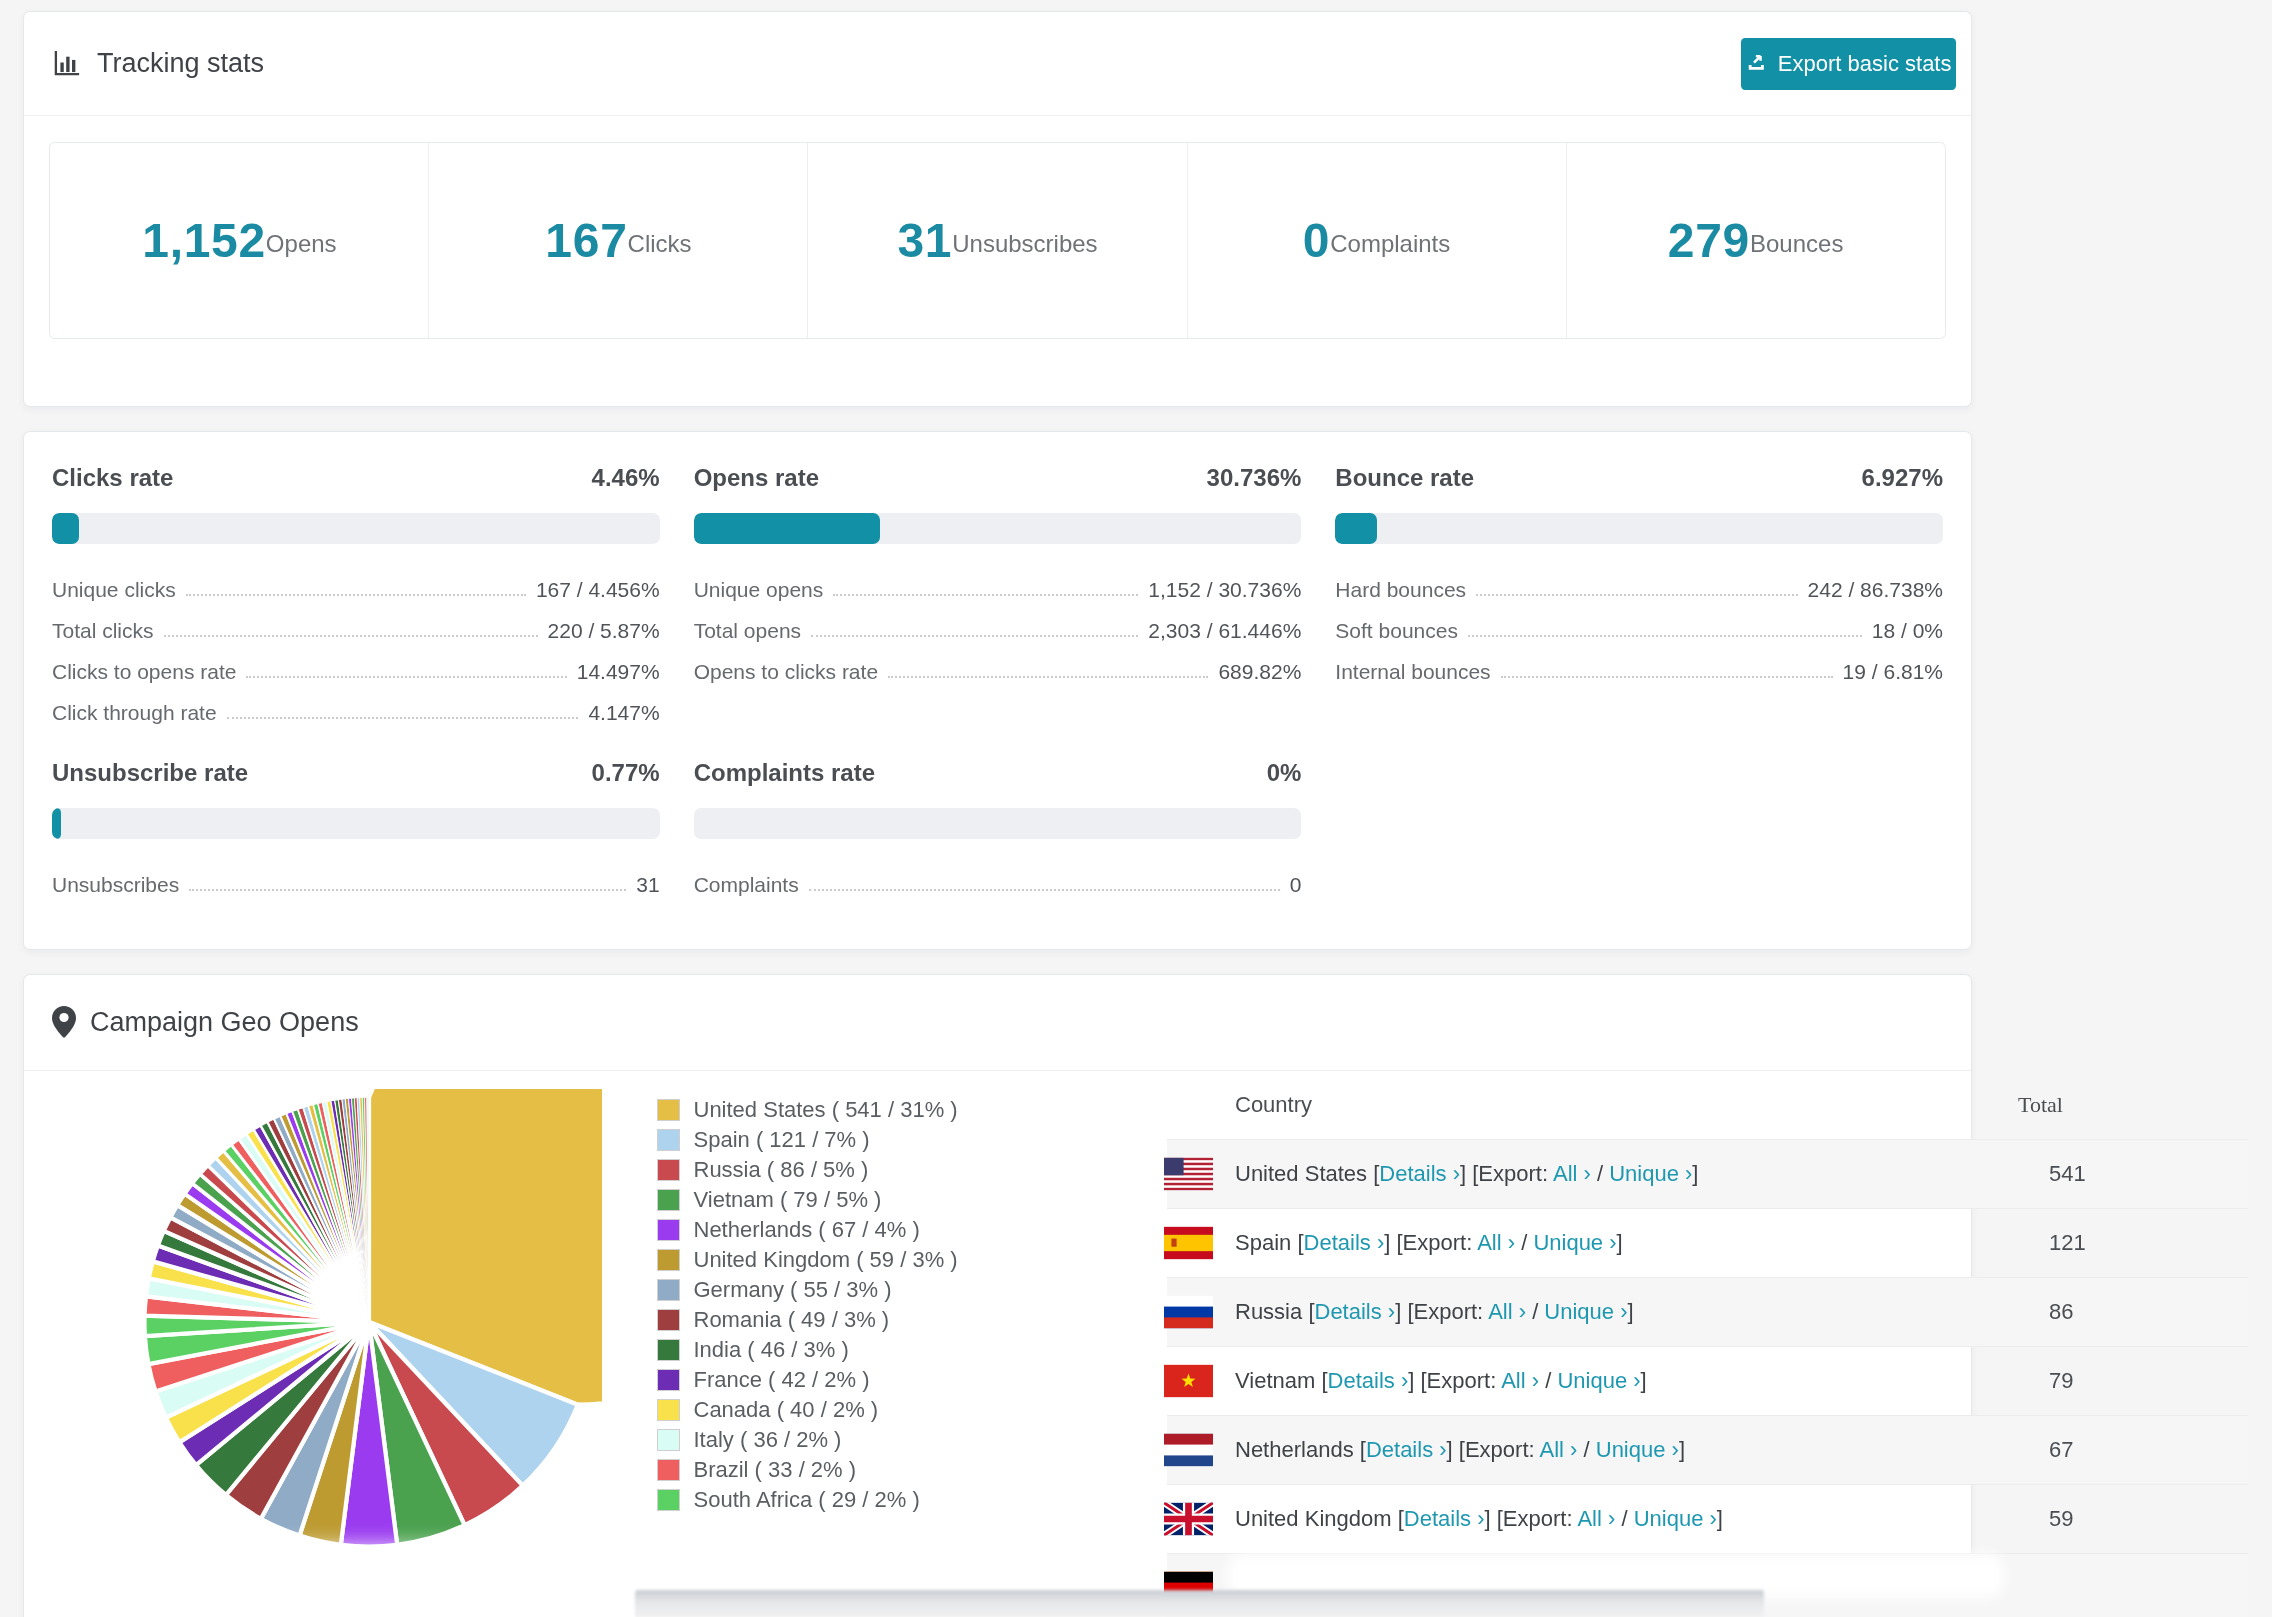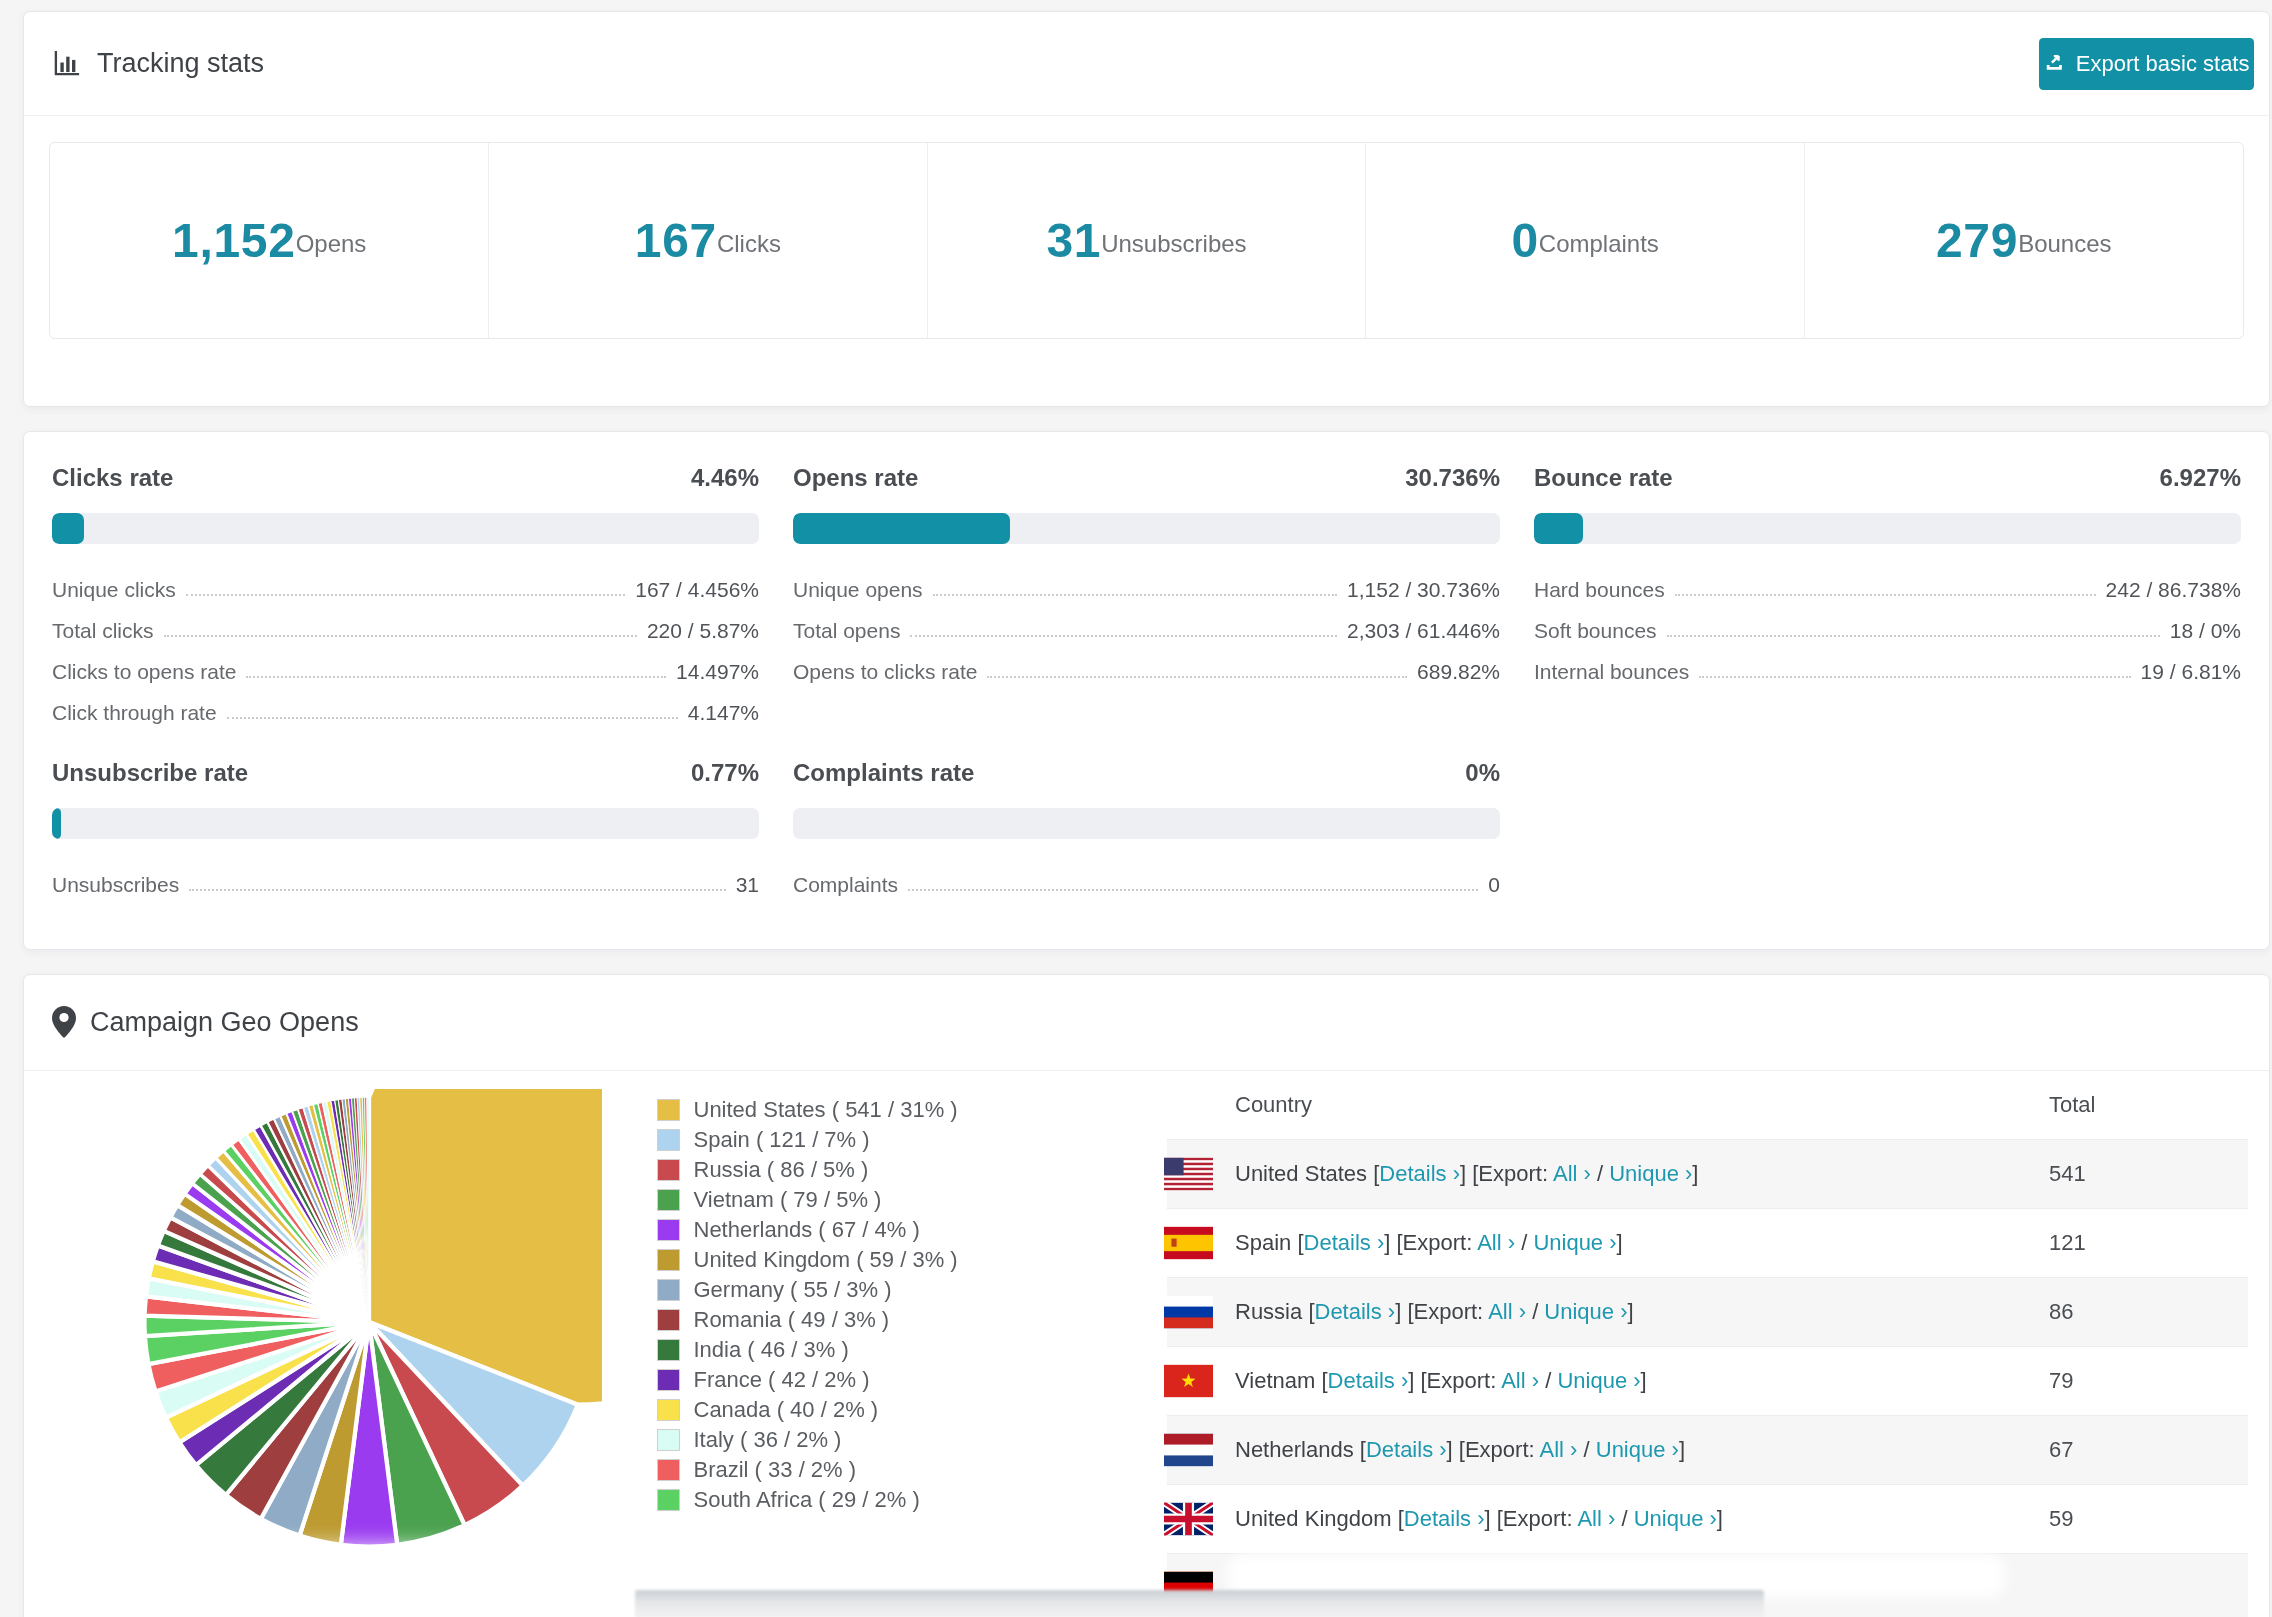--- a/index.html
+++ b/index.html
@@ -1,17 +1,17 @@
 <!DOCTYPE html>
 <html style="font-size:11.3px"><head>
 <meta charset="utf-8">
 <style>
   html,body{margin:0;padding:0;background:#f5f5f6;font-family:"Liberation Sans",sans-serif;color:#4d5154;}
   .page{position:relative;width:2273px;height:1618px;overflow:hidden;background:#f5f5f6;}
-  .card{position:absolute;left:23px;width:2247px;background:#fff;border:1.4px solid #e4e8eb;border-radius:7px;box-shadow:0 2.8px 7px rgba(50,60,70,.05);box-sizing:border-box;}
+  .card{position:absolute;left:23px;width:1949px;background:#fff;border:1.4px solid #e4e8eb;border-radius:7px;box-shadow:0 2.8px 7px rgba(50,60,70,.05);box-sizing:border-box;}
   .card1{top:11.3px;height:396px;}
   .card2{top:431px;height:519px;}
   .card3{top:974px;height:762px;}
   .card-head{display:flex;align-items:center;height:104px;padding:0 15.5px 0 28px;border-bottom:1.4px solid #efefef;box-sizing:border-box;}
   .card-title{font-size:27px;color:#3f4347;margin-left:14px;}
   .export-btn{margin-left:auto;display:flex;align-items:center;gap:10px;background:#1291a6;color:#fff;font-size:22px;padding:12px 4px;border:none;border-radius:4.2px;cursor:pointer;font-family:"Liberation Sans",sans-serif;}
   
   .summary{display:flex;margin:25.4px;border:1.4px solid #e7eaed;border-radius:5.6px;height:195px;}
   .summary .cell{flex:1;display:flex;flex-direction:row;align-items:center;justify-content:center;border-right:1.4px solid #eceeef;}
   .summary .cell:last-child{border-right:none;}
@@ -29,21 +29,21 @@
   
   .geo-body{position:relative;height:656px;}
   .pie-wrap{position:absolute;left:112px;top:18.4px;width:466px;height:466px;}
   .legend{position:absolute;left:633px;top:24px;}
   .legend-item{display:flex;align-items:center;height:30px;font-size:22px;color:#5a5e62;white-space:nowrap;}
   .swatch{width:20.5px;height:20.5px;border:1.4px solid #cfcfcf;margin-right:14px;flex:none;box-sizing:content-box;}
   .geo-table{position:absolute;left:1143px;top:0;width:1081px;font-size:22px;}
   .thead{position:relative;height:68px;color:#4a4e52;}
   .thead span{position:absolute;top:50%;transform:translateY(-50%);}
   .th-country{left:68px;}
-  .th-total{left:882px;}
+  .th-total{left:851px;font-family:Liberation Serif, serif;}
   .trow{position:relative;height:68px;border-top:1.4px solid #ececec;}
   .trow.alt{background:#f6f6f7;}
   .flag{position:absolute;left:-2.8px;top:50%;transform:translateY(-50%);width:49px;height:33px;}
   .flag svg{width:49px;height:33px;display:block;}
   .country-cell{position:absolute;left:68px;top:50%;transform:translateY(-50%);white-space:nowrap;color:#3f4347;}
   .total-cell{position:absolute;left:882px;top:50%;transform:translateY(-50%);color:#4a4e52;}
   .lnk{color:#1e98b0;text-decoration:none;cursor:pointer;}
   .br{color:#3f4347;}
   
   .fade-left{position:absolute;left:49px;bottom:0;width:649px;height:71px;background:#fff;filter:blur(11.3px);border-radius:28px;}

